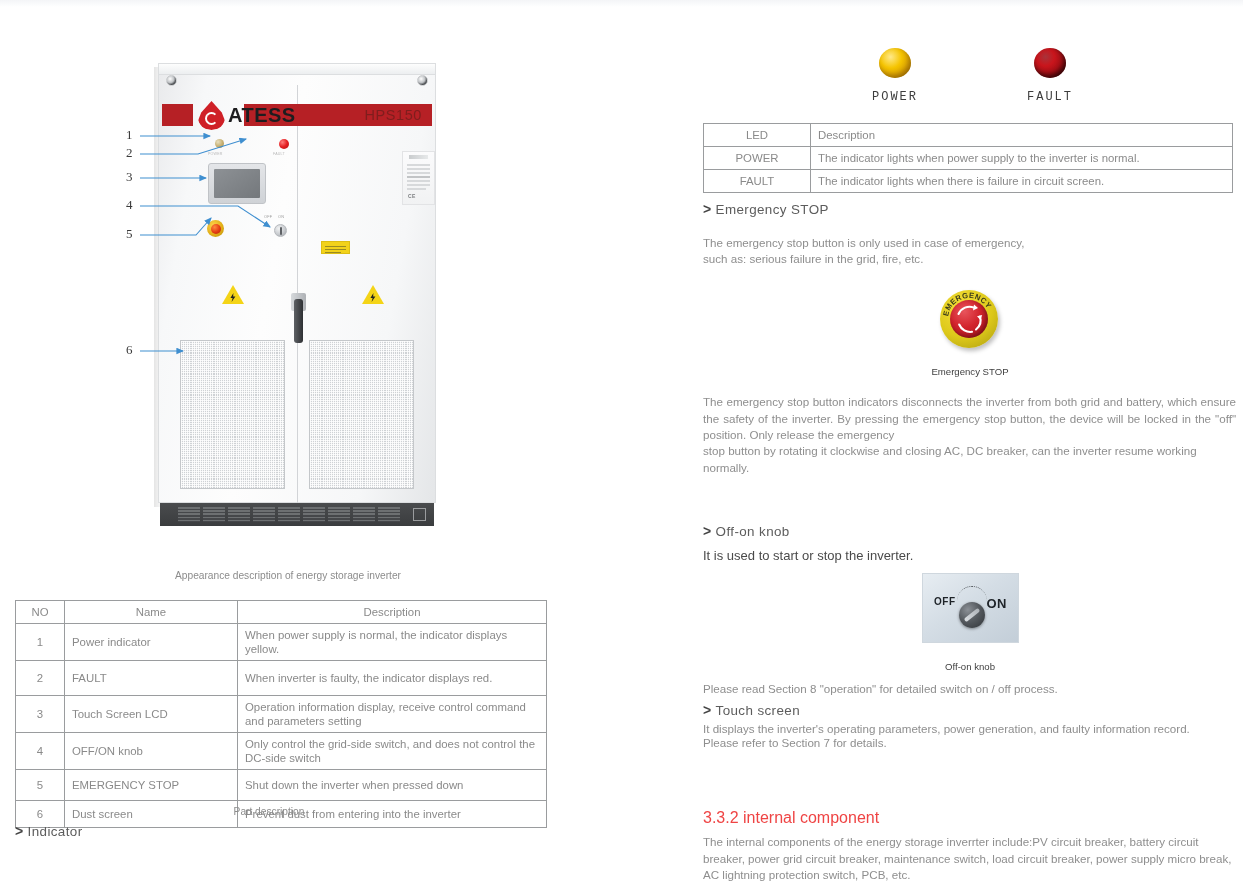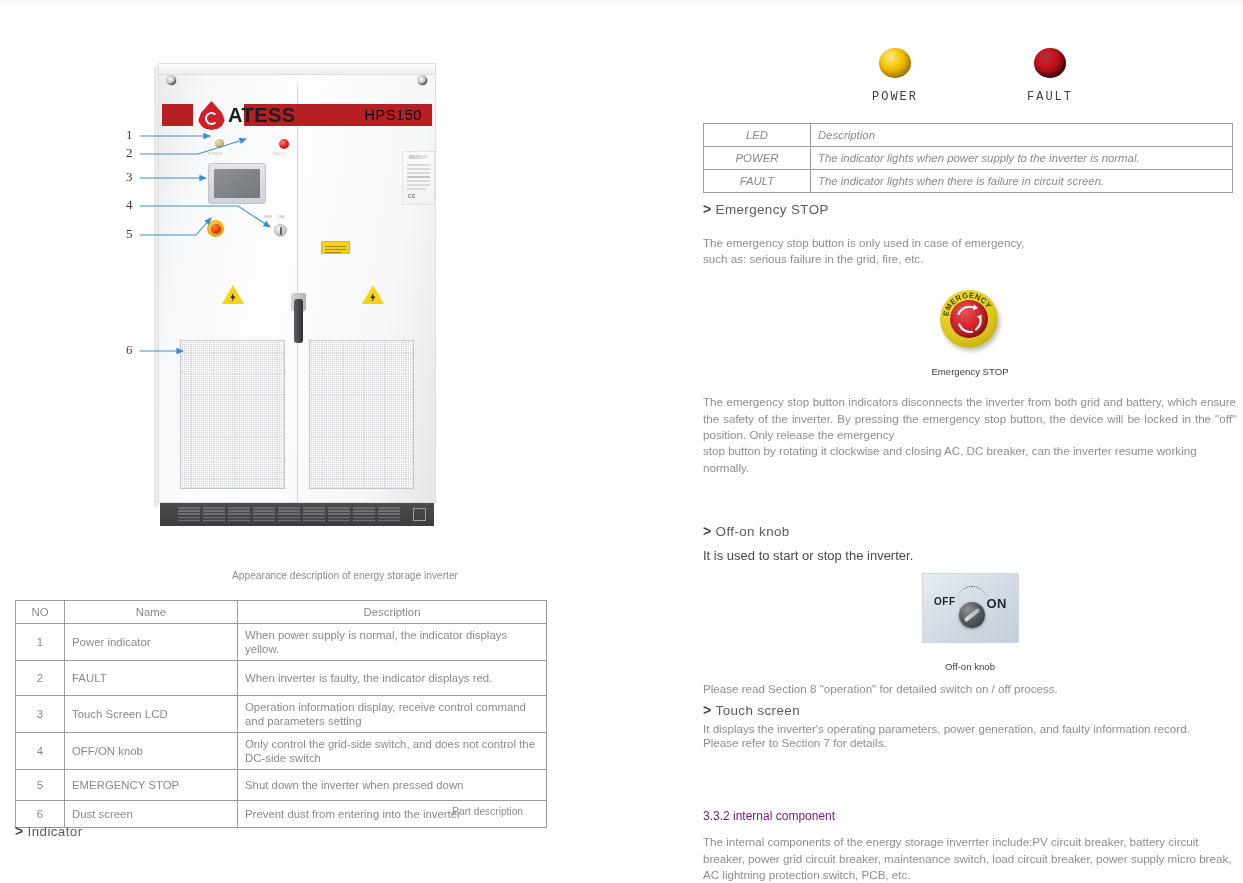--- a/index.html
+++ b/index.html
@@ -13,24 +13,24 @@
     overflow:hidden;
     -webkit-font-smoothing:antialiased;
   }
   .page{position:absolute;inset:0;}
   .topstrip{position:absolute;left:0;top:0;width:100%;height:7px;
     background:linear-gradient(to bottom,#f4f5f7 0%,#fafbfc 60%,#ffffff 100%);}
 
   
   .body-text{font-size:11.6px;line-height:16.5px;color:#8e8e8e;}
   .body-just{text-align:justify;}
-  .caption{font-size:10.2px;color:#8c8c8c;text-align:right;}
+  .caption{font-size:10.2px;color:#8c8c8c;text-align:center;}
   .sec-head{font-size:13.4px;color:#5c5c5c;letter-spacing:.4px;}
   .sec-head .chev{font-weight:bold;color:#444;font-size:14px;margin-right:4px;}
-  .num-head{font-size:12px;color:#701a75;}
+  .num-head{font-size:16px;color:#ef4444;}
 
   
   .col-left{position:absolute;left:0;top:0;width:600px;height:883px;}
   .fig-wrap{position:absolute;left:118px;top:55px;width:340px;height:480px;}
 
   
   .cab{position:absolute;left:40px;top:8px;width:278px;height:509px;}
   .cab-body{position:absolute;left:0;top:8px;width:278px;height:432px;
     background:linear-gradient(100deg,#e9eaec 0%,#f7f8f9 14%,#fdfdfd 42%,#f6f7f8 78%,#e4e6e8 100%);
     border:1px solid #dcdee0;box-sizing:border-box;}
@@ -48,21 +48,21 @@
   .red-band.a{left:4px;width:31px;}
   .red-band.b{left:86px;width:188px;}
   .logo-mark{position:absolute;left:40px;top:38px;width:27px;height:29px;}
   .logo-drop{position:absolute;left:0;top:0;width:27px;height:29px;
     background:#cf2027;border-radius:48% 48% 50% 50%/58% 58% 42% 42%;
     clip-path:polygon(50% 0%,88% 40%,100% 68%,86% 94%,50% 100%,14% 94%,0% 68%,12% 40%);}
   .logo-drop:after{content:"";position:absolute;left:7px;top:11px;width:13px;height:13px;
     border:2.5px solid #fff;border-radius:50%;border-right-color:transparent;box-sizing:border-box;}
   .logo-word{position:absolute;left:70px;top:41px;font-size:20px;font-weight:bold;
     color:#1d1d1f;letter-spacing:.5px;font-family:"Liberation Sans",sans-serif;}
-  .model{position:absolute;right:14px;top:44px;font-size:14.5px;color:#000000;letter-spacing:.6px;}
+  .model{position:absolute;right:14px;top:44px;font-size:14.5px;color:#7f1d1d;letter-spacing:.6px;}
 
   .led-pwr{position:absolute;left:57px;top:76px;width:9px;height:9px;border-radius:50%;
     background:radial-gradient(circle at 34% 32%,#e8dfc0 0%,#c9b274 50%,#9a8648 100%);}
   .led-flt{position:absolute;left:121px;top:76px;width:10px;height:10px;border-radius:50%;
     background:radial-gradient(circle at 34% 32%,#ff7e7e 0%,#e41f22 50%,#ad1417 100%);}
   .led-cap{position:absolute;font-size:3.6px;color:#b9b9b9;letter-spacing:.2px;}
   .led-cap.a{left:50px;top:89px;} .led-cap.b{left:115px;top:89px;}
 
   .lcd{position:absolute;left:50px;top:100px;width:58px;height:41px;
     background:linear-gradient(to bottom,#e4e6e9,#cfd2d6);border:1px solid #c0c3c7;
@@ -142,21 +142,21 @@
   .led-item{position:absolute;text-align:center;width:120px;}
   .led-item.pwr{left:835px;} .led-item.flt{left:990px;}
   .big-led{width:32px;height:30px;border-radius:50%;margin:0 auto 12px;}
   .big-led.y{background:radial-gradient(circle at 36% 30%,#ffe98a 0%,#f5c400 38%,#d79d05 70%,#8a6404 100%);
     box-shadow:inset -2px -3px 5px rgba(120,80,0,.55);}
   .big-led.r{background:radial-gradient(circle at 36% 30%,#a8333a 0%,#c9151c 30%,#8e0c12 72%,#4b0508 100%);
     box-shadow:inset -2px -3px 5px rgba(0,0,0,.6);}
   .led-label{font-size:12px;color:#3d3d3d;letter-spacing:2px;font-family:"Liberation Mono",monospace;}
 
   .tbl-right{position:absolute;left:703px;top:123px;width:530px;}
-  .tbl-right td,.tbl-right th{font-size:11.2px;padding:3px 8px;border:1px solid #9a9c9e;font-style:italic;}
+  .tbl-right td,.tbl-right th{font-size:11.2px;padding:3px 8px;border:1px solid #9a9c9e;}
   .tbl-right td:nth-child(1),.tbl-right th:nth-child(1){width:92px;text-align:center;}
 
   .estop-fig{position:absolute;left:940px;top:290px;width:62px;height:62px;}
   .estop-out{position:absolute;left:0;top:0;width:58px;height:58px;border-radius:50%;
     background:radial-gradient(circle at 40% 32%,#f7e23c 0%,#ddc81a 55%,#a89a10 100%);
     box-shadow:2px 3px 4px rgba(0,0,0,.25);}
   .estop-txt{position:absolute;left:0;top:0;width:58px;height:58px;}
   .estop-in{position:absolute;left:10px;top:10px;width:38px;height:38px;border-radius:50%;
     background:radial-gradient(circle at 38% 30%,#e8545c 0%,#d2232c 45%,#a5141c 100%);
     box-shadow:inset -2px -2px 5px rgba(0,0,0,.35);}

